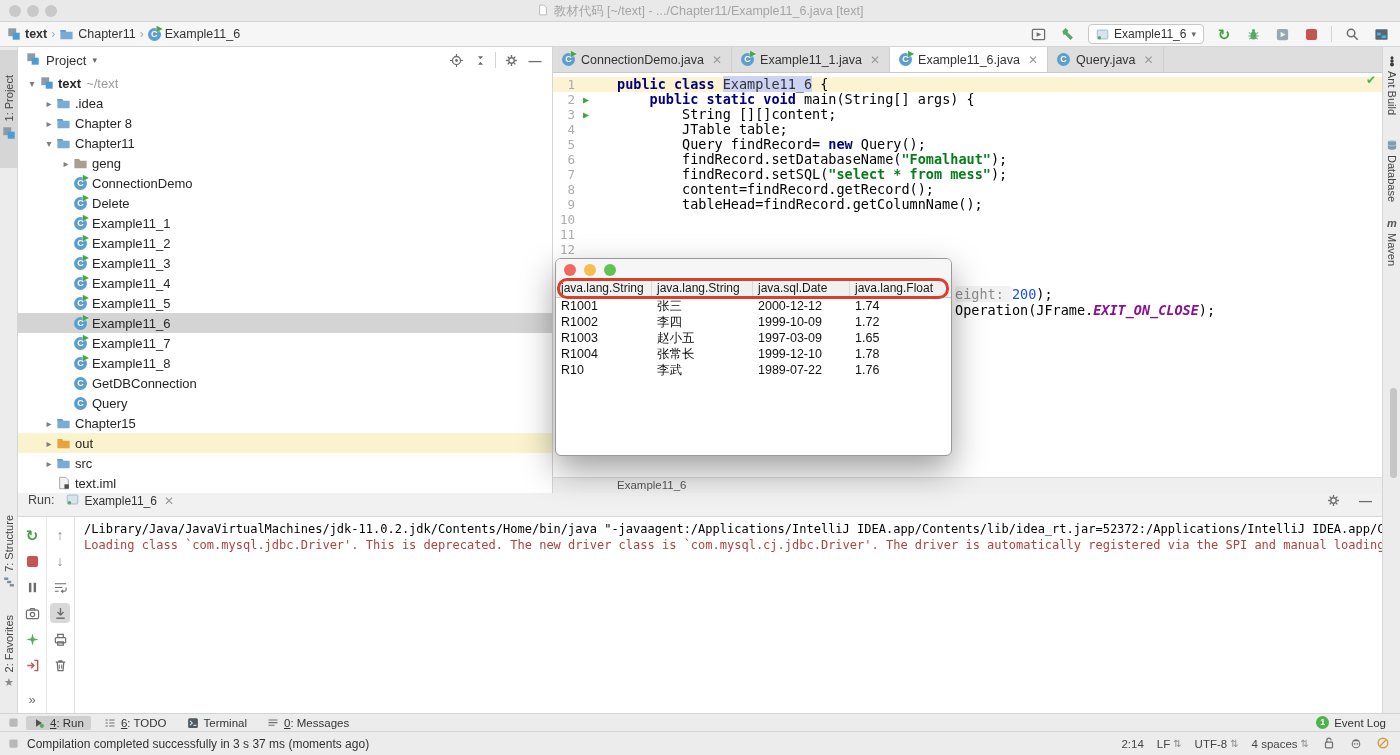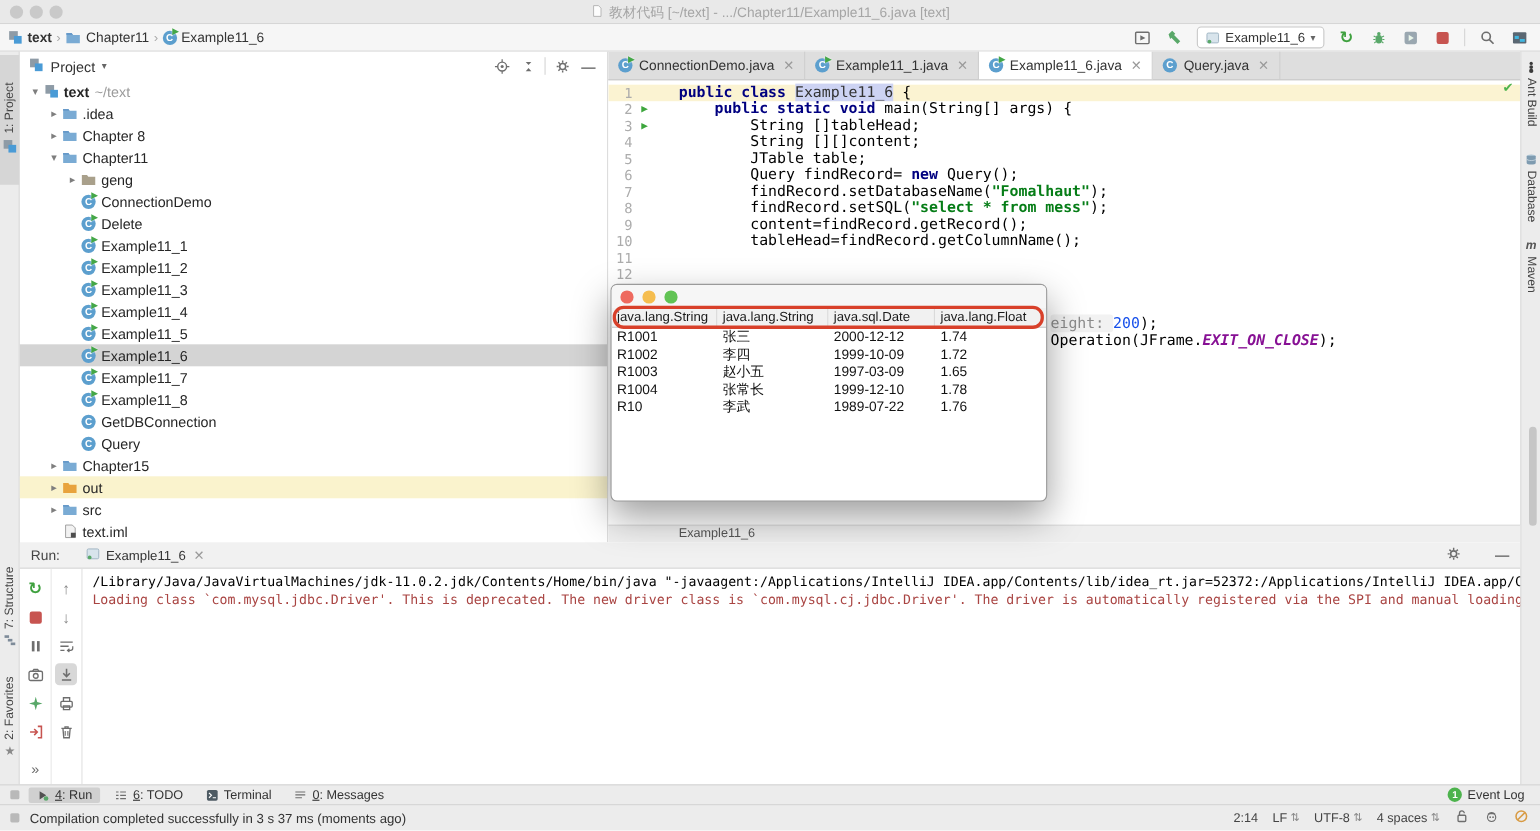--- a/index.html
+++ b/index.html
@@ -81,21 +81,21 @@
   #popup-titlebar .traffic{ top:5px; }
   #jt-header { position:absolute; left:0; top:21px; width:100%; height:18px; background:#F1F1F1; border-bottom:1px solid #C9C9C9; display:grid; grid-template-columns:96px 101px 97px 103px; align-items:center; font-size:12px; color:#1A1A1A; }
   #jt-header div { padding-left:5px; border-right:1px solid #DADADA; height:100%; line-height:17px; overflow:hidden; }
   #jt-body { position:absolute; left:0; top:39px; width:100%; }
   .jt-row { display:grid; grid-template-columns:96px 101px 97px 103px; height:16px; font-size:12.5px; color:#111; }
   .jt-row div { padding-left:5px; line-height:16px; white-space:nowrap; overflow:hidden; }
   #annotation { position:absolute; left:1px; top:19px; width:392px; height:21px; border:3px solid #D8402A; border-radius:10px; z-index:4; pointer-events:none; }
 
   
   #run-panel { position:absolute; left:18px; top:493px; width:1364px; height:220px; background:#FFF; }
-  #run-header { height:24px; background:#F1F1F1; border-bottom:1px solid #D8D8D8; display:flex; align-items:center; padding:0 10px; gap:20px; }
+  #run-header { height:24px; background:#F1F1F1; border-bottom:1px solid #D8D8D8; display:flex; align-items:flex-start; padding:0 10px; gap:8px; }
   #run-label { font-size:12.5px; color:#444; }
   #run-tab { display:flex; align-items:center; gap:5px; font-size:12px; color:#333; padding:0 4px; }
   #run-header .grow { flex:1; }
   #run-toolbar { position:absolute; left:0; top:24px; bottom:0; width:57px; border-right:1px solid #E2E2E2; }
   #run-toolbar .coldiv { position:absolute; left:28px; top:0; bottom:0; width:1px; background:#E8E8E8; }
   .rtb-ic { position:absolute; width:20px; height:20px; display:flex; align-items:center; justify-content:center; border-radius:4px; }
   .rtb-ic.on { background:#D8D8D8; }
   #console { position:absolute; left:58px; top:24px; right:0; bottom:0; padding:5px 0 0 8px; font-family:"DejaVu Sans Mono","Liberation Mono",monospace; font-size:12px; white-space:pre; overflow:hidden; }
   .con-line { line-height:15.5px; }
   .con-stdout { color:#000; }
@@ -610,21 +610,20 @@
           <div>7</div>
           <div>8</div>
           <div>9</div>
           <div>10</div>
           <div>11</div>
           <div>12</div>
         </div>
       <div id="code-lines">
           <div class="cline current"><span class="tk-kw">public class</span><span class="tk-pl"> </span><span class="tk-sel">Example11_6</span><span class="tk-pl"> {</span></div>
           <div class="cline"><span class="tk-pl">    </span><span class="tk-kw">public static void</span><span class="tk-pl"> main(String[] args) {</span></div>
-          <div class="cline"><span class="tk-pl">        String []tableHead;</span></div>
           <div class="cline"><span class="tk-pl">        String [][]content;</span></div>
           <div class="cline"><span class="tk-pl">        JTable table;</span></div>
           <div class="cline"><span class="tk-pl">        Query findRecord= </span><span class="tk-kw">new</span><span class="tk-pl"> Query();</span></div>
           <div class="cline"><span class="tk-pl">        findRecord.setDatabaseName(</span><span class="tk-str">"Fomalhaut"</span><span class="tk-pl">);</span></div>
           <div class="cline"><span class="tk-pl">        findRecord.setSQL(</span><span class="tk-str">"select * from mess"</span><span class="tk-pl">);</span></div>
           <div class="cline"><span class="tk-pl">        content=findRecord.getRecord();</span></div>
           <div class="cline"><span class="tk-pl">        tableHead=findRecord.getColumnName();</span></div>
         </div>
     <span class="gut-run" style="top: 19px;">▶</span>
         <span class="gut-run" style="top: 34px;">▶</span>

